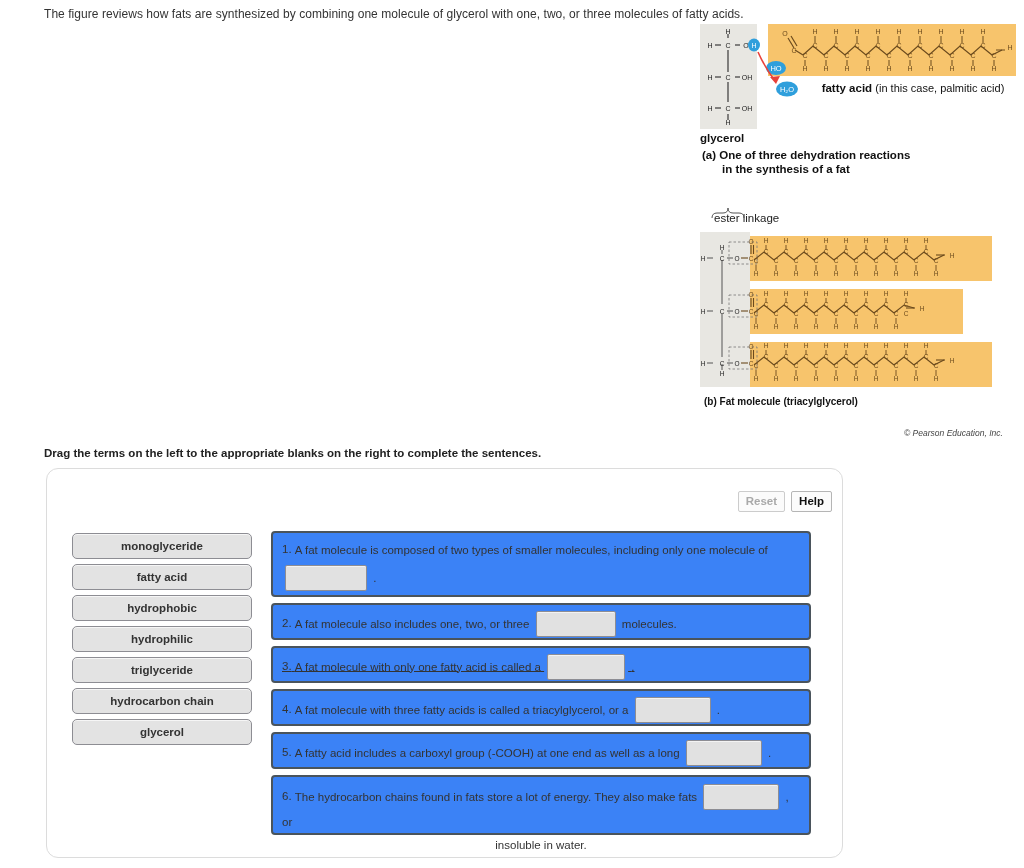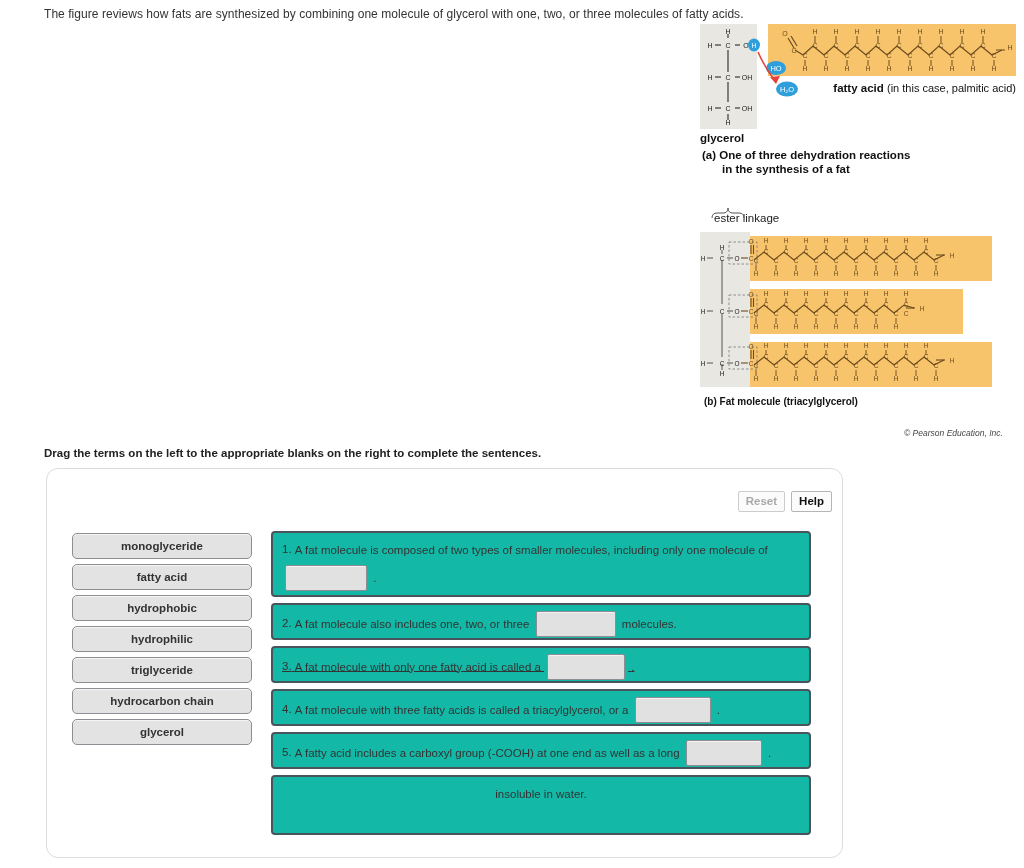--- a/index.html
+++ b/index.html
@@ -53,21 +53,21 @@
     background: #f7c46c;
   }
 
   svg.mol { position: absolute; left: 0; top: 0; overflow: visible; }
 
   .lbl-fattyacid {
     position: absolute;
     left: 110px;
     top: 57px;
     width: 206px;
-    text-align: right;
+    text-align: center;
     font-size: 11.5px;
     font-weight: bold;
     color: #111111;
     line-height: 14px;
   }
   .lbl-fattyacid .sub {
     font-weight: normal;
     font-size: 11px;
   }
 
@@ -211,21 +211,21 @@
     position: absolute;
     left: 224px;
     top: 62px;
     width: 540px;
   }
   .sentence {
     box-sizing: border-box;
     width: 540px;
     border: 2px solid #4a545c;
     border-radius: 4px;
-    background: #14b8a6;
+    background: #3b82f6;
     margin-bottom: 6px;
     padding: 7px 9px 22px 9px;
     font-size: 11.5px;
     color: #333333;
     line-height: 28px;
   }
   .sentence .txt { vertical-align: middle; }
   .blank {
     display: inline-block;
     vertical-align: middle;
@@ -718,17 +718,23 @@
     </div>
 
     <div class="sentence s5">
       <span>5.</span>
       <span class="txt">A fatty acid includes a carboxyl group (-COOH) at one end as well as a long</span>
       <span class="blank w5"></span>
       <span class="txt">.</span>
     </div>
 
     <div class="sentence s6">
+      <span class="line1">
+        <span>6.</span>
+        <span class="txt">The hydrocarbon chains found in fats store a lot of energy. They also make fats</span>
+        <span class="blank w6"></span>
+        <span class="txt">, or</span>
+      </span>
       <span class="line2 txt">insoluble in water.</span>
     </div>
 
   </div>
 </div>
 
 </body></html>

